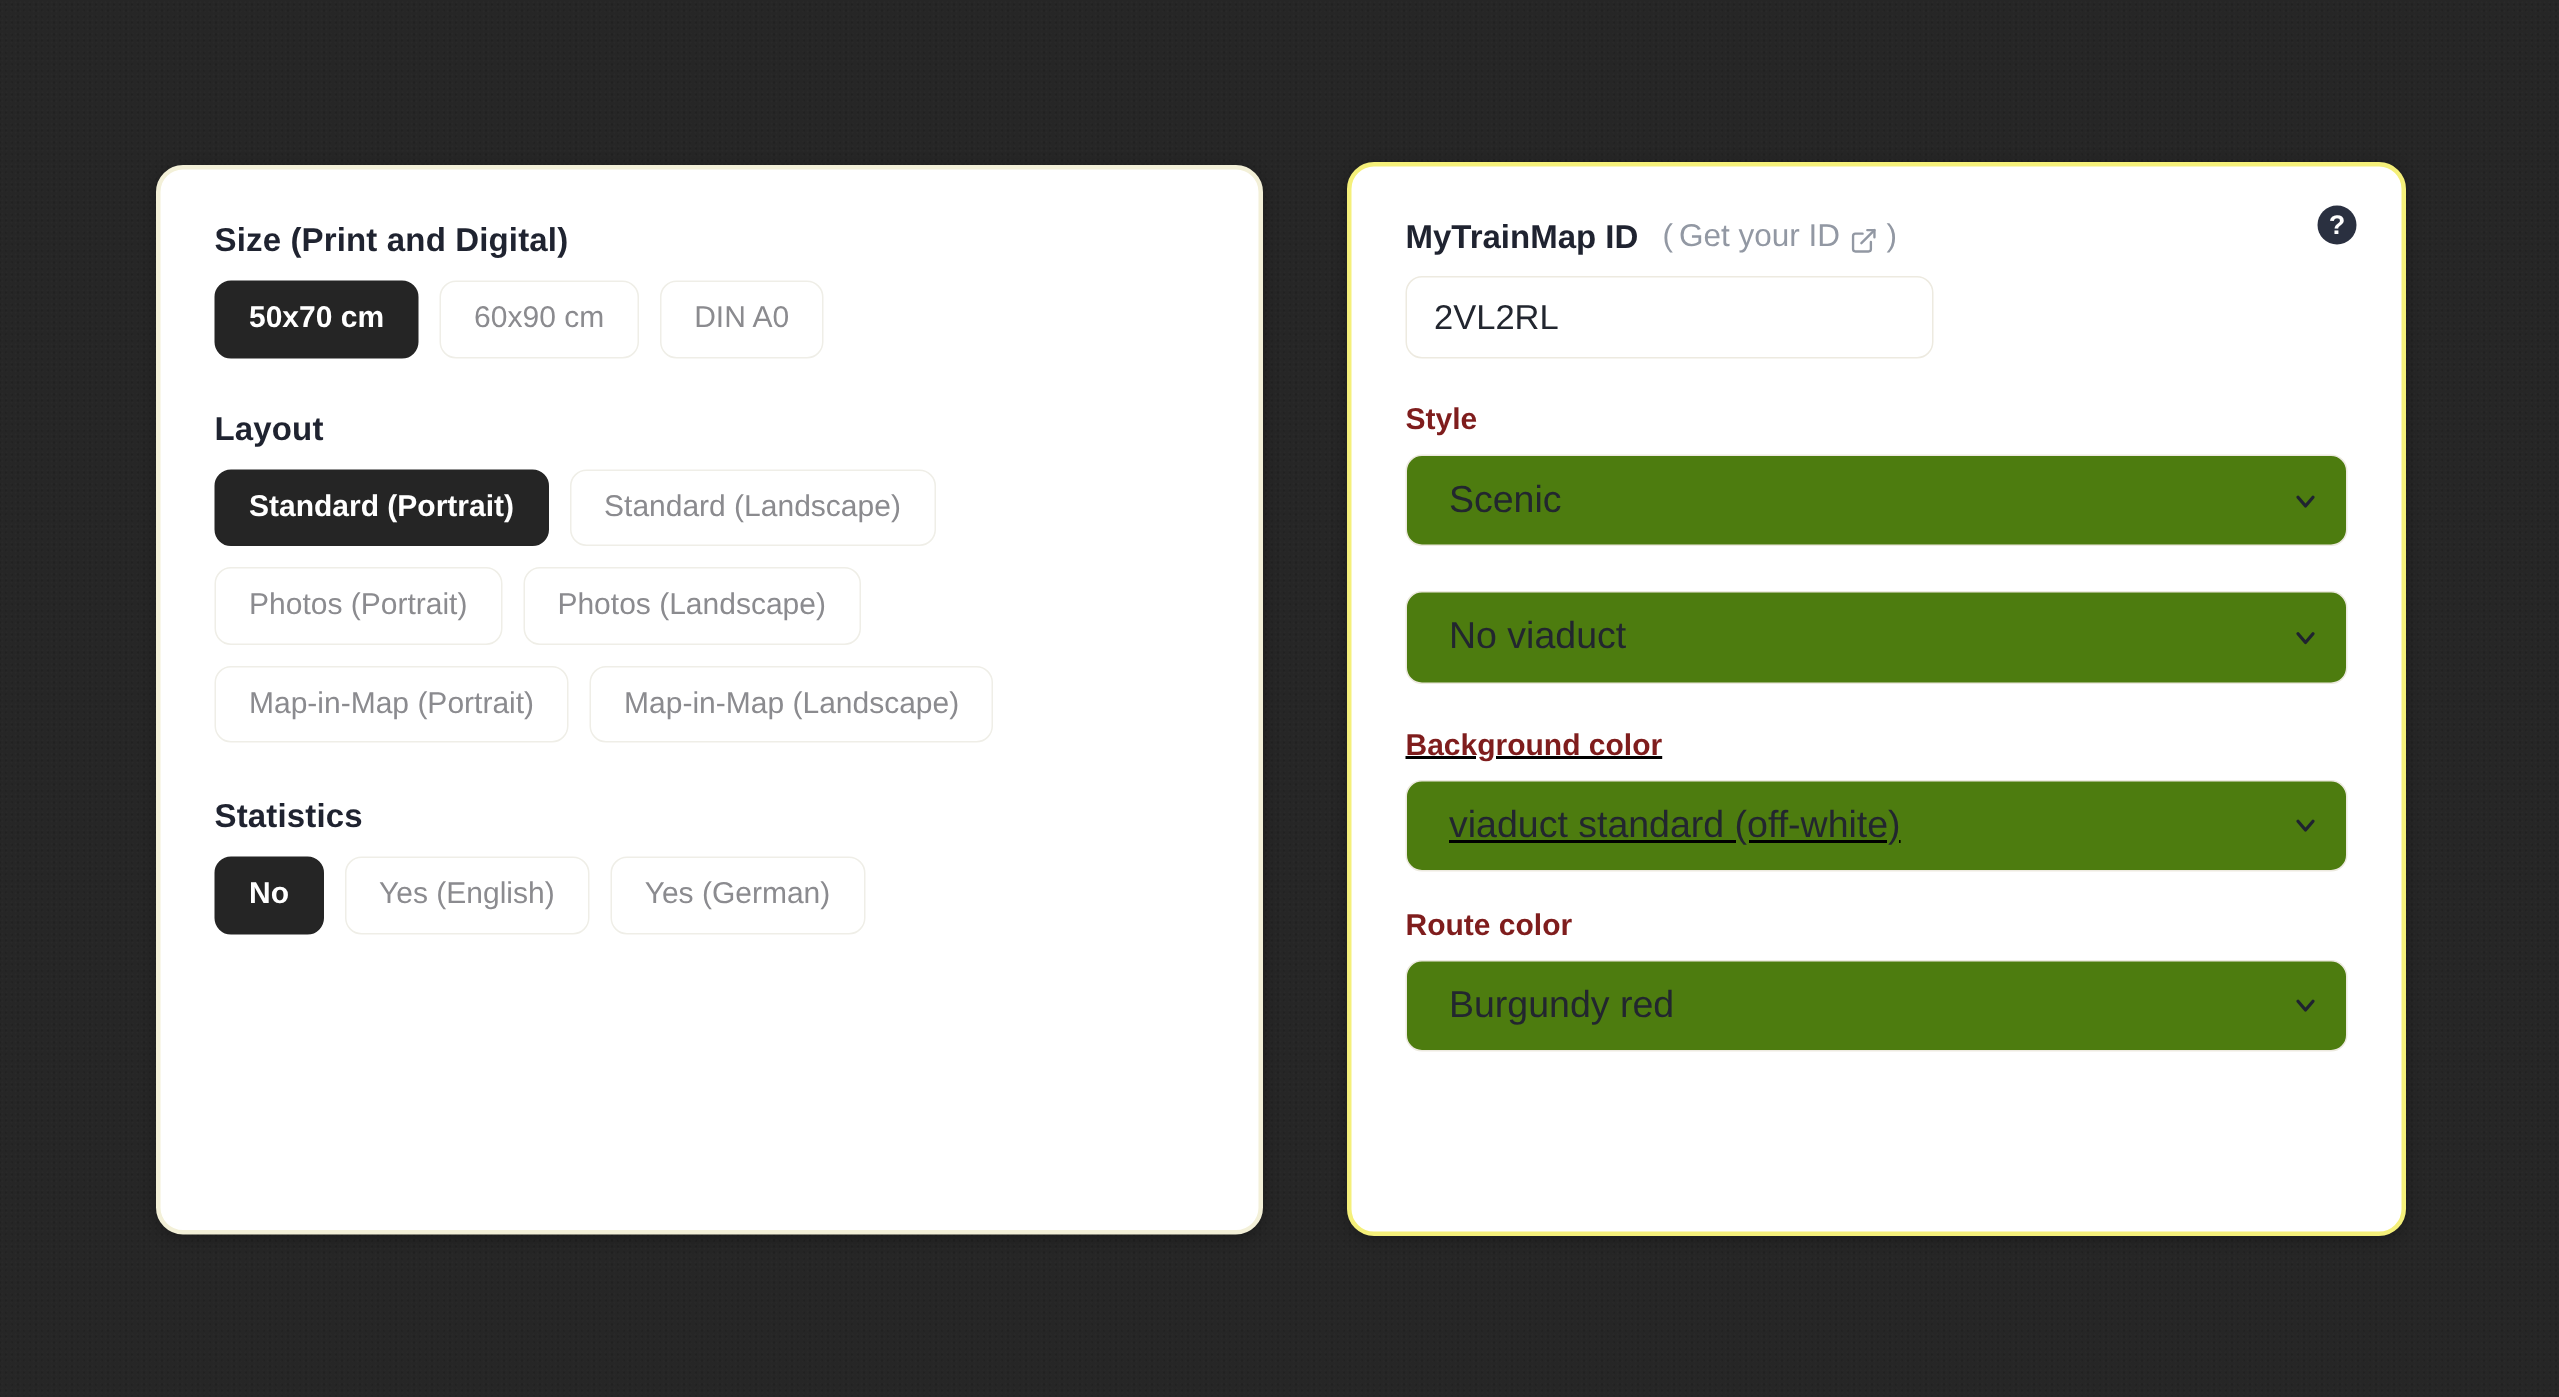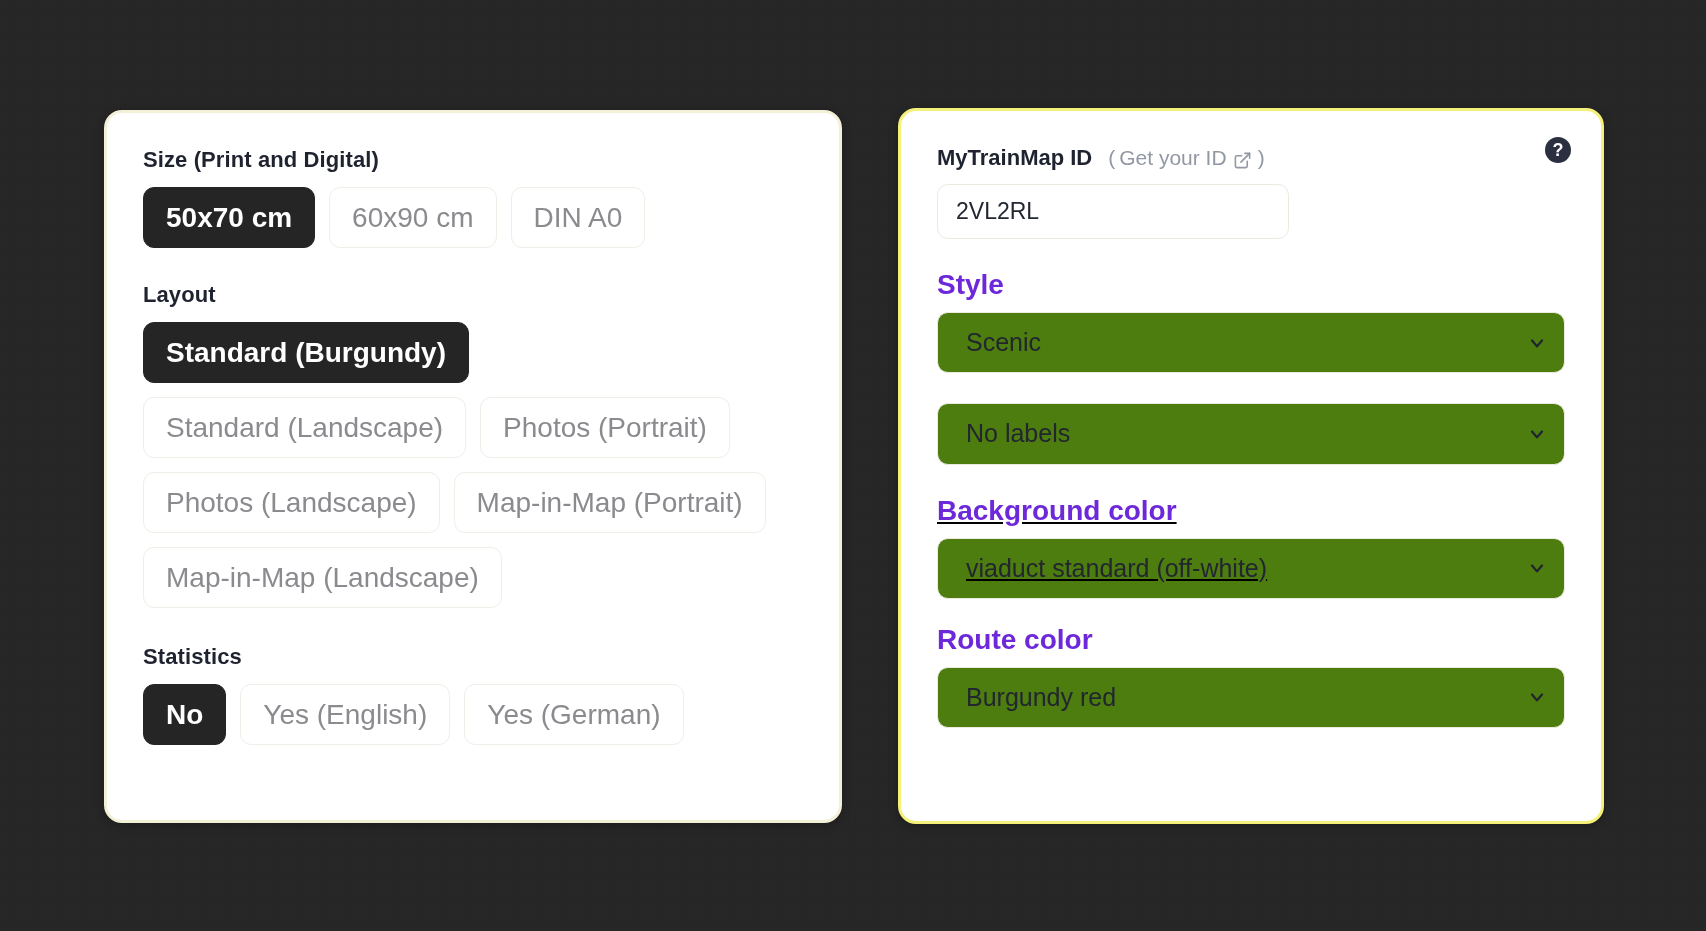--- a/index.html
+++ b/index.html
@@ -71,21 +71,21 @@
 
   .btn-row {
     display: flex;
     flex-wrap: wrap;
     gap: 14px;
     align-items: flex-start;
   }
 
   .opt-btn {
     font-family: "Liberation Sans", sans-serif;
-    font-size: 28px;
+    font-size: 20px;
     border-radius: 11px;
     padding: 13px 22px;
     line-height: 1.18;
     white-space: nowrap;
     cursor: pointer;
     background: #ffffff;
     color: #8b8b8f;
     border: 1.5px solid #efeee7;
     font-weight: normal;
   }
@@ -161,23 +161,23 @@
     font-size: 23px;
     color: #22262f;
     padding: 13px 18px;
     border: 1.5px solid #edeae0;
     border-radius: 11px;
     background: #ffffff;
     outline: none;
   }
 
   .field-label {
-    font-size: 28px;
-    font-weight: bold;
-    color: #6d28d9;
+    font-size: 20px;
+    font-weight: bold;
+    color: #7f1d1d;
     display: block;
     margin-bottom: 11px;
   }
 
   .select-wrap {
     position: relative;
     width: 100%;
   }
 
   .select-box {
@@ -222,21 +222,21 @@
       <div class="btn-row">
         <button class="opt-btn selected">50x70 cm</button>
         <button class="opt-btn">60x90 cm</button>
         <button class="opt-btn">DIN A0</button>
       </div>
     </div>
 
     <div class="group" id="group-layout">
       <span class="section-label">Layout</span>
       <div class="btn-row" id="layout-buttons">
-        <button class="opt-btn selected">Standard (Burgundy)</button>
+        <button class="opt-btn selected">Standard (Portrait)</button>
         <button class="opt-btn">Standard (Landscape)</button>
         <button class="opt-btn">Photos (Portrait)</button>
         <button class="opt-btn">Photos (Landscape)</button>
         <button class="opt-btn">Map-in-Map (Portrait)</button>
         <button class="opt-btn">Map-in-Map (Landscape)</button>
       </div>
     </div>
 
     <div class="group" id="group-statistics">
       <span class="section-label">Statistics</span>
@@ -281,21 +281,21 @@
         <span class="chevron-down-icon">
           <svg width="20" height="20" viewBox="0 0 24 24" fill="none" stroke="#1f2330" stroke-width="2.6" stroke-linecap="round" stroke-linejoin="round">
             <polyline points="6 9 12 16 18 9"></polyline>
           </svg>
         </span>
       </div>
     </div>
 
     <div class="field" id="field-labels">
       <div class="select-wrap">
-        <div class="select-box">No labels</div>
+        <div class="select-box">No viaduct</div>
         <span class="chevron-down-icon">
           <svg width="20" height="20" viewBox="0 0 24 24" fill="none" stroke="#1f2330" stroke-width="2.6" stroke-linecap="round" stroke-linejoin="round">
             <polyline points="6 9 12 16 18 9"></polyline>
           </svg>
         </span>
       </div>
     </div>
 
     <div class="field" id="field-background">
       <span class="field-label">Background color</span>

